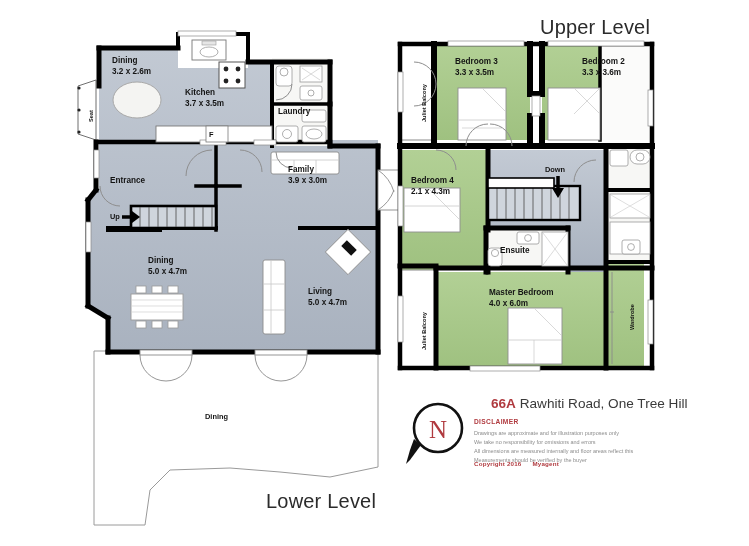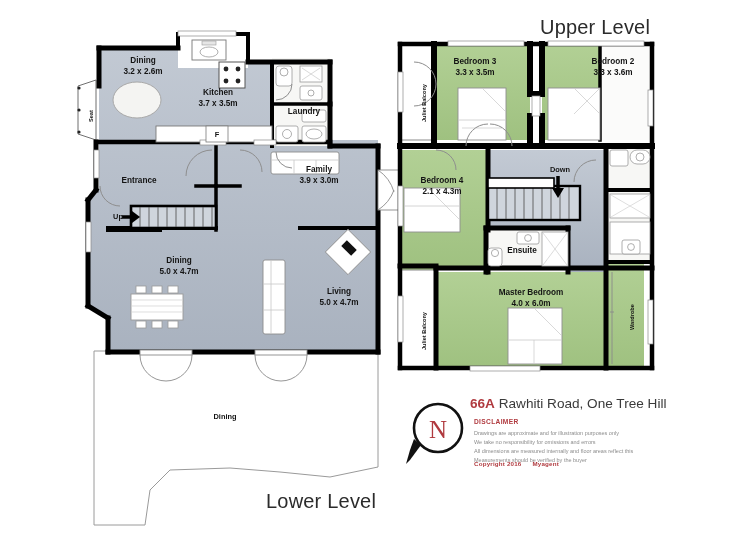--- a/index.html
+++ b/index.html
@@ -4,29 +4,29 @@
 <style>
   html,body{margin:0;padding:0;background:#ffffff;}
   body{width:749px;height:546px;position:relative;overflow:hidden;
        font-family:"Liberation Sans","DejaVu Sans",sans-serif;color:#1a1a1a;}
   .stage{position:absolute;left:0;top:0;width:749px;height:546px;}
   svg{display:block;}
   .lvl-title{position:absolute;font-size:20px;font-weight:400;color:#2b2b2b;
              letter-spacing:.2px;white-space:nowrap;}
   #upper-level-title{left:540px;top:16px;}
   #lower-level-title{left:266px;top:490px;}
-  .rm{position:absolute;text-align:center;white-space:nowrap;
+  .rm{position:absolute;white-space:nowrap;
       font-size:8.2px;font-weight:bold;line-height:1.28;color:#141414;}
   .rm .dim{font-weight:bold;}
   .rm.sm{font-size:7.4px;}
   .vert{position:absolute;font-size:7.6px;font-weight:bold;color:#141414;
         transform:rotate(-90deg);transform-origin:left top;white-space:nowrap;}
   .vert.tiny{font-size:5.6px;}
   .tagbox{position:absolute;left:402px;top:396px;width:290px;height:78px;}
-  .addr{position:absolute;left:68px;top:0px;font-size:13.6px;color:#3a3a3a;
+  .addr{position:absolute;left:89px;top:0px;font-size:13.6px;color:#3a3a3a;
         white-space:nowrap;font-weight:400;text-align:center;}
   .addr .num{color:#b03a3f;font-weight:bold;}
   .disc-h{position:absolute;left:72px;top:22px;font-size:6.6px;font-weight:bold;
           color:#b03a3f;letter-spacing:.35px;}
   .disc-b{position:absolute;left:72px;top:33px;font-size:5.5px;color:#8c8c8c;
           line-height:1.62;}
   .copy{position:absolute;left:72px;top:64px;font-size:6.2px;font-weight:bold;
         color:#b03a3f;letter-spacing:.2px;}
   .copy .ag{margin-left:9px;}
 </style>
@@ -385,21 +385,21 @@
     <div class="dim">5.0 x 4.7m</div>
   </div>
   <div class="rm sm" style="left:205px;top:412px;width:40px">
     <div>Dining</div>
   </div>
 
   <div class="vert tiny" style="left:88px;top:122px">Seat</div>
   <div class="rm sm" style="left:209px;top:130px;width:16px">F</div>
   <div class="rm sm" style="left:110px;top:212px;width:16px">Up</div>
 
-  <div class="rm" style="left:444px;top:57px;width:62px">
+  <div class="rm" style="left:455px;top:57px;width:62px">
     <div>Bedroom 3</div>
     <div class="dim">3.3 x 3.5m</div>
   </div>
   <div class="rm" style="left:582px;top:57px;width:62px">
     <div>Bedroom 2</div>
     <div class="dim">3.3 x 3.6m</div>
   </div>
   <div class="rm" style="left:411px;top:176px;width:62px">
     <div>Bedroom 4</div>
     <div class="dim">2.1 x 4.3m</div>

